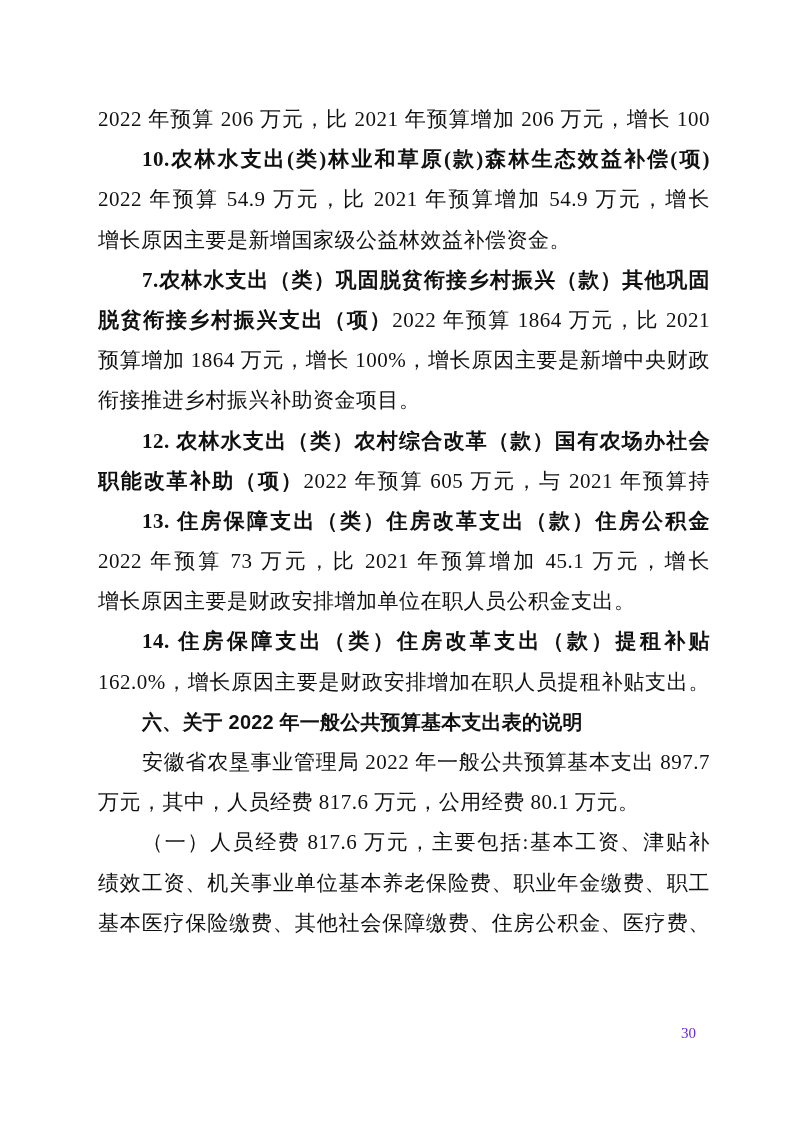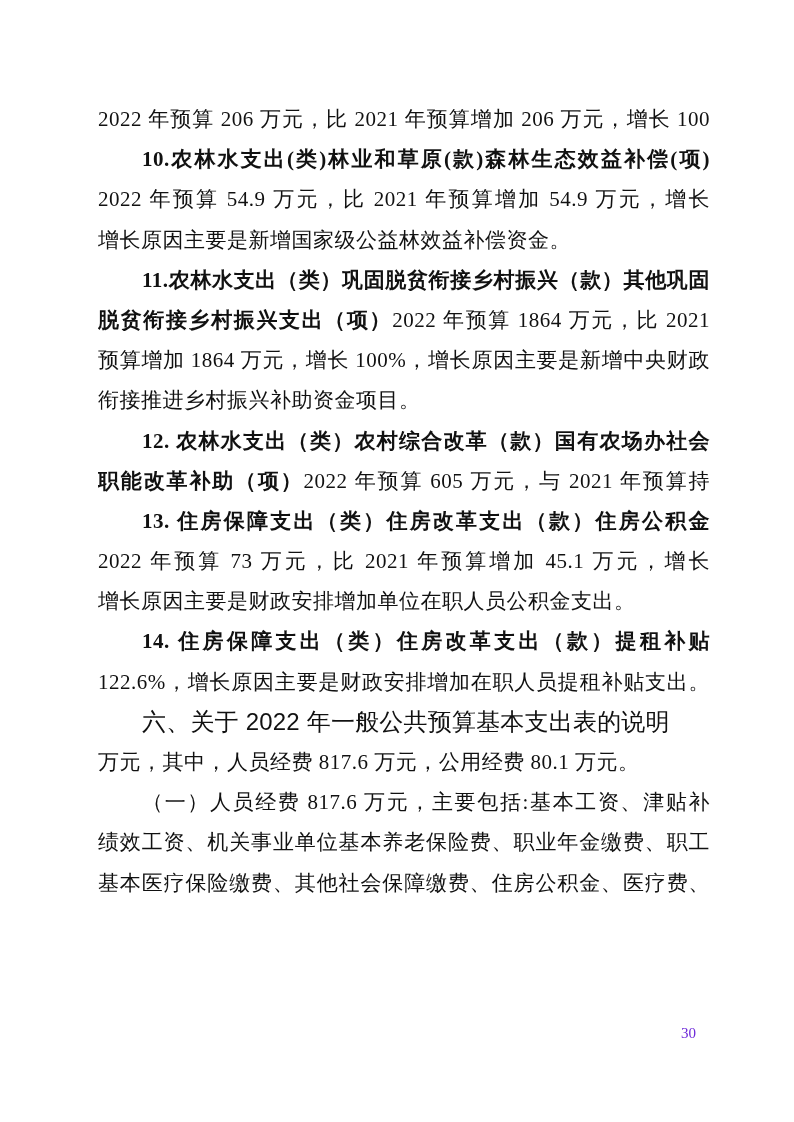--- a/index.html
+++ b/index.html
@@ -35,22 +35,22 @@
     text-align-last: justify;
   }
   .line.indent {
     text-indent: 44px;
   }
   .b {
     font-weight: 700;
   }
   .hei {
     font-family: "Liberation Sans", "DejaVu Sans", sans-serif;
-    font-weight: 400;
-    font-size: 24px;
+    font-weight: 700;
+    font-size: 20px;
     letter-spacing: 0.2px;
   }
   .pagenum {
     position: absolute;
     left: 681px;
     top: 1025px;
     font-size: 15px;
     line-height: 16px;
     color: #6d28d9;
     font-family: "Liberation Serif", "DejaVu Serif", serif;
@@ -64,45 +64,46 @@
 
     <div class="line fill"><span>2022 年预算 206 万元，比 2021 年预算增加 206 万元，增长 100 %，</span></div>
 
 
     <div class="line fill indent"><span class="b">10.农林水支出(类)林业和草原(款)森林生态效益补偿(项)</span></div>
 
     <div class="line fill"><span>2022 年预算 54.9 万元，比 2021 年预算增加 54.9 万元，增长 100%，</span></div>
 
     <div class="line"><span>增长原因主要是新增国家级公益林效益补偿资金。</span></div>
 
-    <div class="line fill indent"><span class="b">11.农林水支出（类）巩固脱贫衔接乡村振兴（款）其他巩固</span></div>
+    <div class="line fill indent"><span class="b">7.农林水支出（类）巩固脱贫衔接乡村振兴（款）其他巩固</span></div>
 
     <div class="line fill"><span class="b">脱贫衔接乡村振兴支出（项）</span><span>2022 年预算 1864 万元，比 2021 年</span></div>
 
     <div class="line fill"><span>预算增加 1864 万元，增长 100%，增长原因主要是新增中央财政</span></div>
 
     <div class="line"><span>衔接推进乡村振兴补助资金项目。</span></div>
 
     <div class="line fill indent"><span class="b">12. 农林水支出（类）农村综合改革（款）国有农场办社会</span></div>
 
     <div class="line fill"><span class="b">职能改革补助（项）</span><span>2022 年预算 605 万元，与 2021 年预算持平。</span></div>
 
     <div class="line fill indent"><span class="b">13. 住房保障支出（类）住房改革支出（款）住房公积金（项）</span></div>
 
     <div class="line fill"><span>2022 年预算 73 万元，比 2021 年预算增加 45.1 万元，增长 161.6%，</span></div>
 
     <div class="line"><span>增长原因主要是财政安排增加单位在职人员公积金支出。</span></div>
 
     <div class="line fill indent"><span class="b">14. 住房保障支出（类）住房改革支出（款）提租补贴（项）</span></div>
 
 
-    <div class="line fill"><span>122.6%，增长原因主要是财政安排增加在职人员提租补贴支出。</span></div>
+    <div class="line fill"><span>162.0%，增长原因主要是财政安排增加在职人员提租补贴支出。</span></div>
 
     <div class="line indent hei"><span>六、关于 2022 年一般公共预算基本支出表的说明</span></div>
 
+    <div class="line fill indent"><span>安徽省农垦事业管理局 2022 年一般公共预算基本支出 897.7</span></div>
 
     <div class="line"><span>万元，其中，人员经费 817.6 万元，公用经费 80.1 万元。</span></div>
 
     <div class="line fill indent"><span>（一）人员经费 817.6 万元，主要包括:基本工资、津贴补贴、</span></div>
 
     <div class="line fill"><span>绩效工资、机关事业单位基本养老保险费、职业年金缴费、职工</span></div>
 
     <div class="line fill"><span>基本医疗保险缴费、其他社会保障缴费、住房公积金、医疗费、</span></div>
 
   </div>

